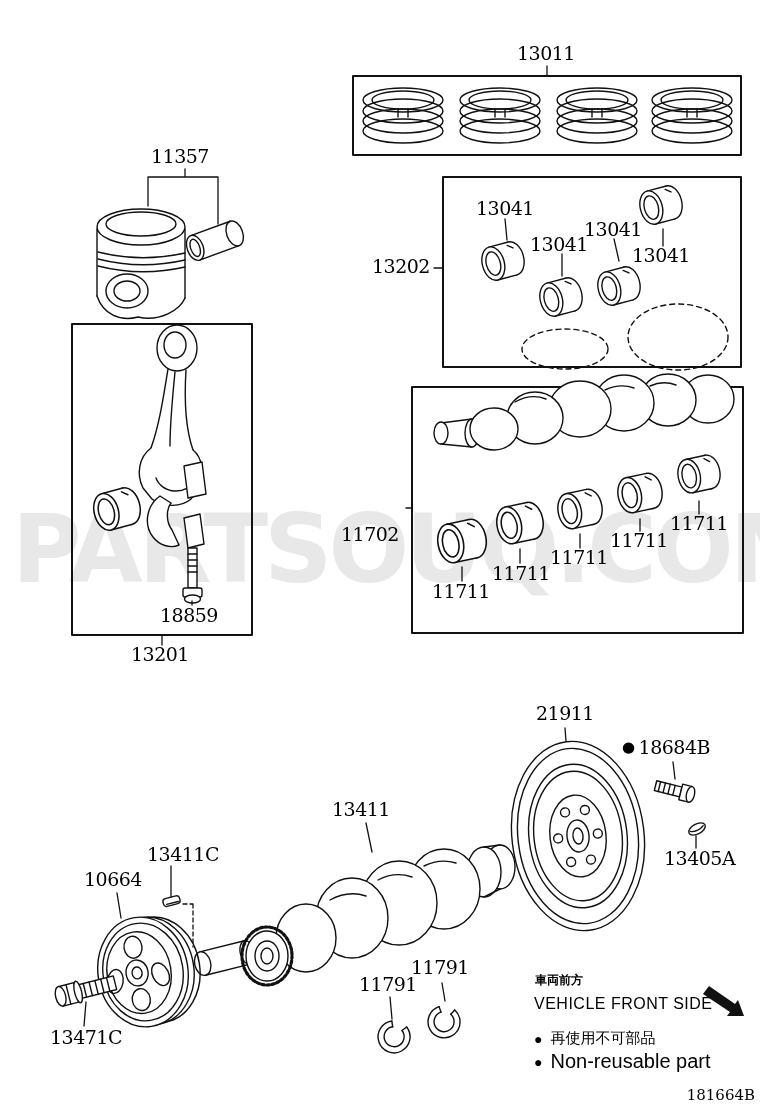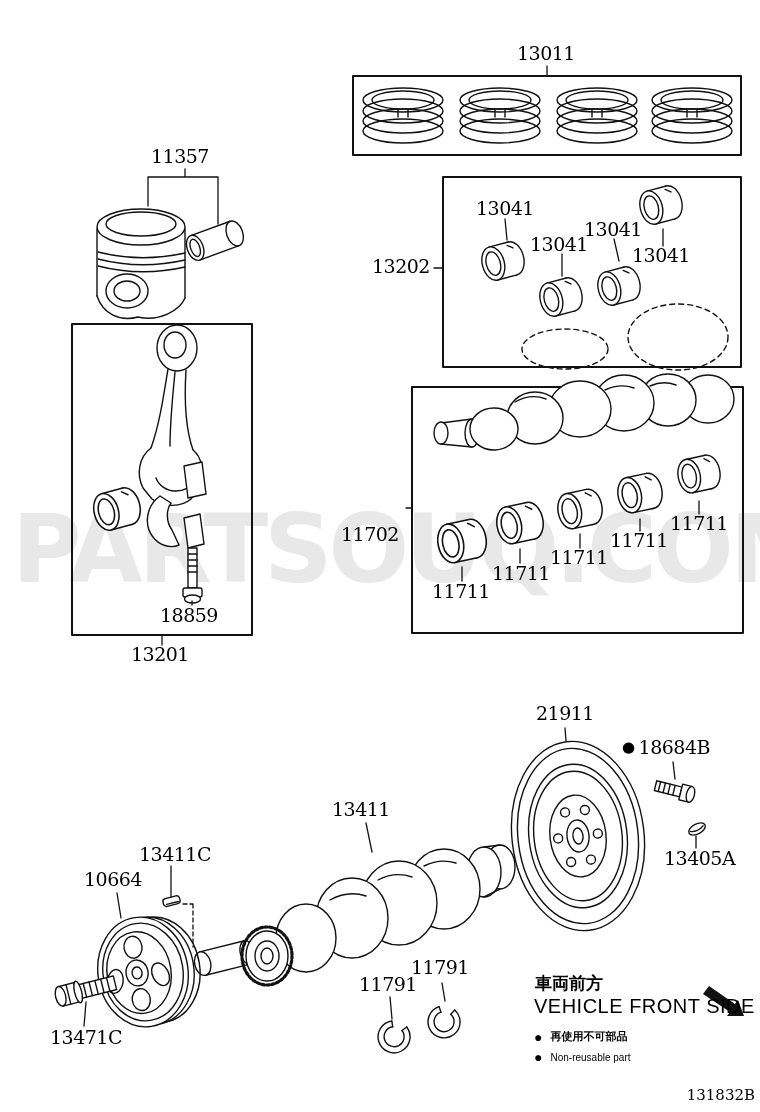--- a/index.html
+++ b/index.html
@@ -277,31 +277,31 @@
   <div class="pn" style="left:670px;top:513px">11711</div>
   <div class="pn" style="left:160px;top:605px">18859</div>
   <div class="pn" style="left:131px;top:644px">13201</div>
   <div class="pn" style="left:536px;top:703px">21911</div>
   <div class="pn pnrow" style="left:622px;top:737px">
     <span class="bdot">●</span>
     <span>18684B</span>
   </div>
   <div class="pn" style="left:664px;top:848px">13405A</div>
   <div class="pn" style="left:332px;top:799px">13411</div>
-  <div class="pn" style="left:139px;top:844px">13411C</div>
+  <div class="pn" style="left:147px;top:844px">13411C</div>
   <div class="pn" style="left:84px;top:869px">10664</div>
   <div class="pn" style="left:50px;top:1027px">13471C</div>
   <div class="pn" style="left:359px;top:974px">11791</div>
   <div class="pn" style="left:411px;top:957px">11791</div>
 
-  <div class="foot" style="left:535px;top:972px;font-weight:700;font-size:17px">車両前方</div>
-  <div class="foot" style="left:534px;top:995px;font-size:20px;letter-spacing:0.5px">VEHICLE FRONT SIDE</div>
+  <div class="foot" style="left:535px;top:972px;font-weight:700;font-size:12px">車両前方</div>
+  <div class="foot" style="left:534px;top:995px;font-size:16px;letter-spacing:0.5px">VEHICLE FRONT SIDE</div>
   <div class="foot frow" style="left:534px;top:1029px">
     <span class="bdot">●</span>
-    <span style="font-weight:700;font-size:11px">再使用不可部品</span>
+    <span style="font-weight:400;font-size:15px">再使用不可部品</span>
   </div>
   <div class="foot frow" style="left:534px;top:1050px">
     <span class="bdot">●</span>
-    <span style="font-size:10px">Non-reusable part</span>
+    <span style="font-size:20px">Non-reusable part</span>
   </div>
-  <div class="code">131832B</div>
+  <div class="code">181664B</div>
 
 </div>
 
 </body></html>

